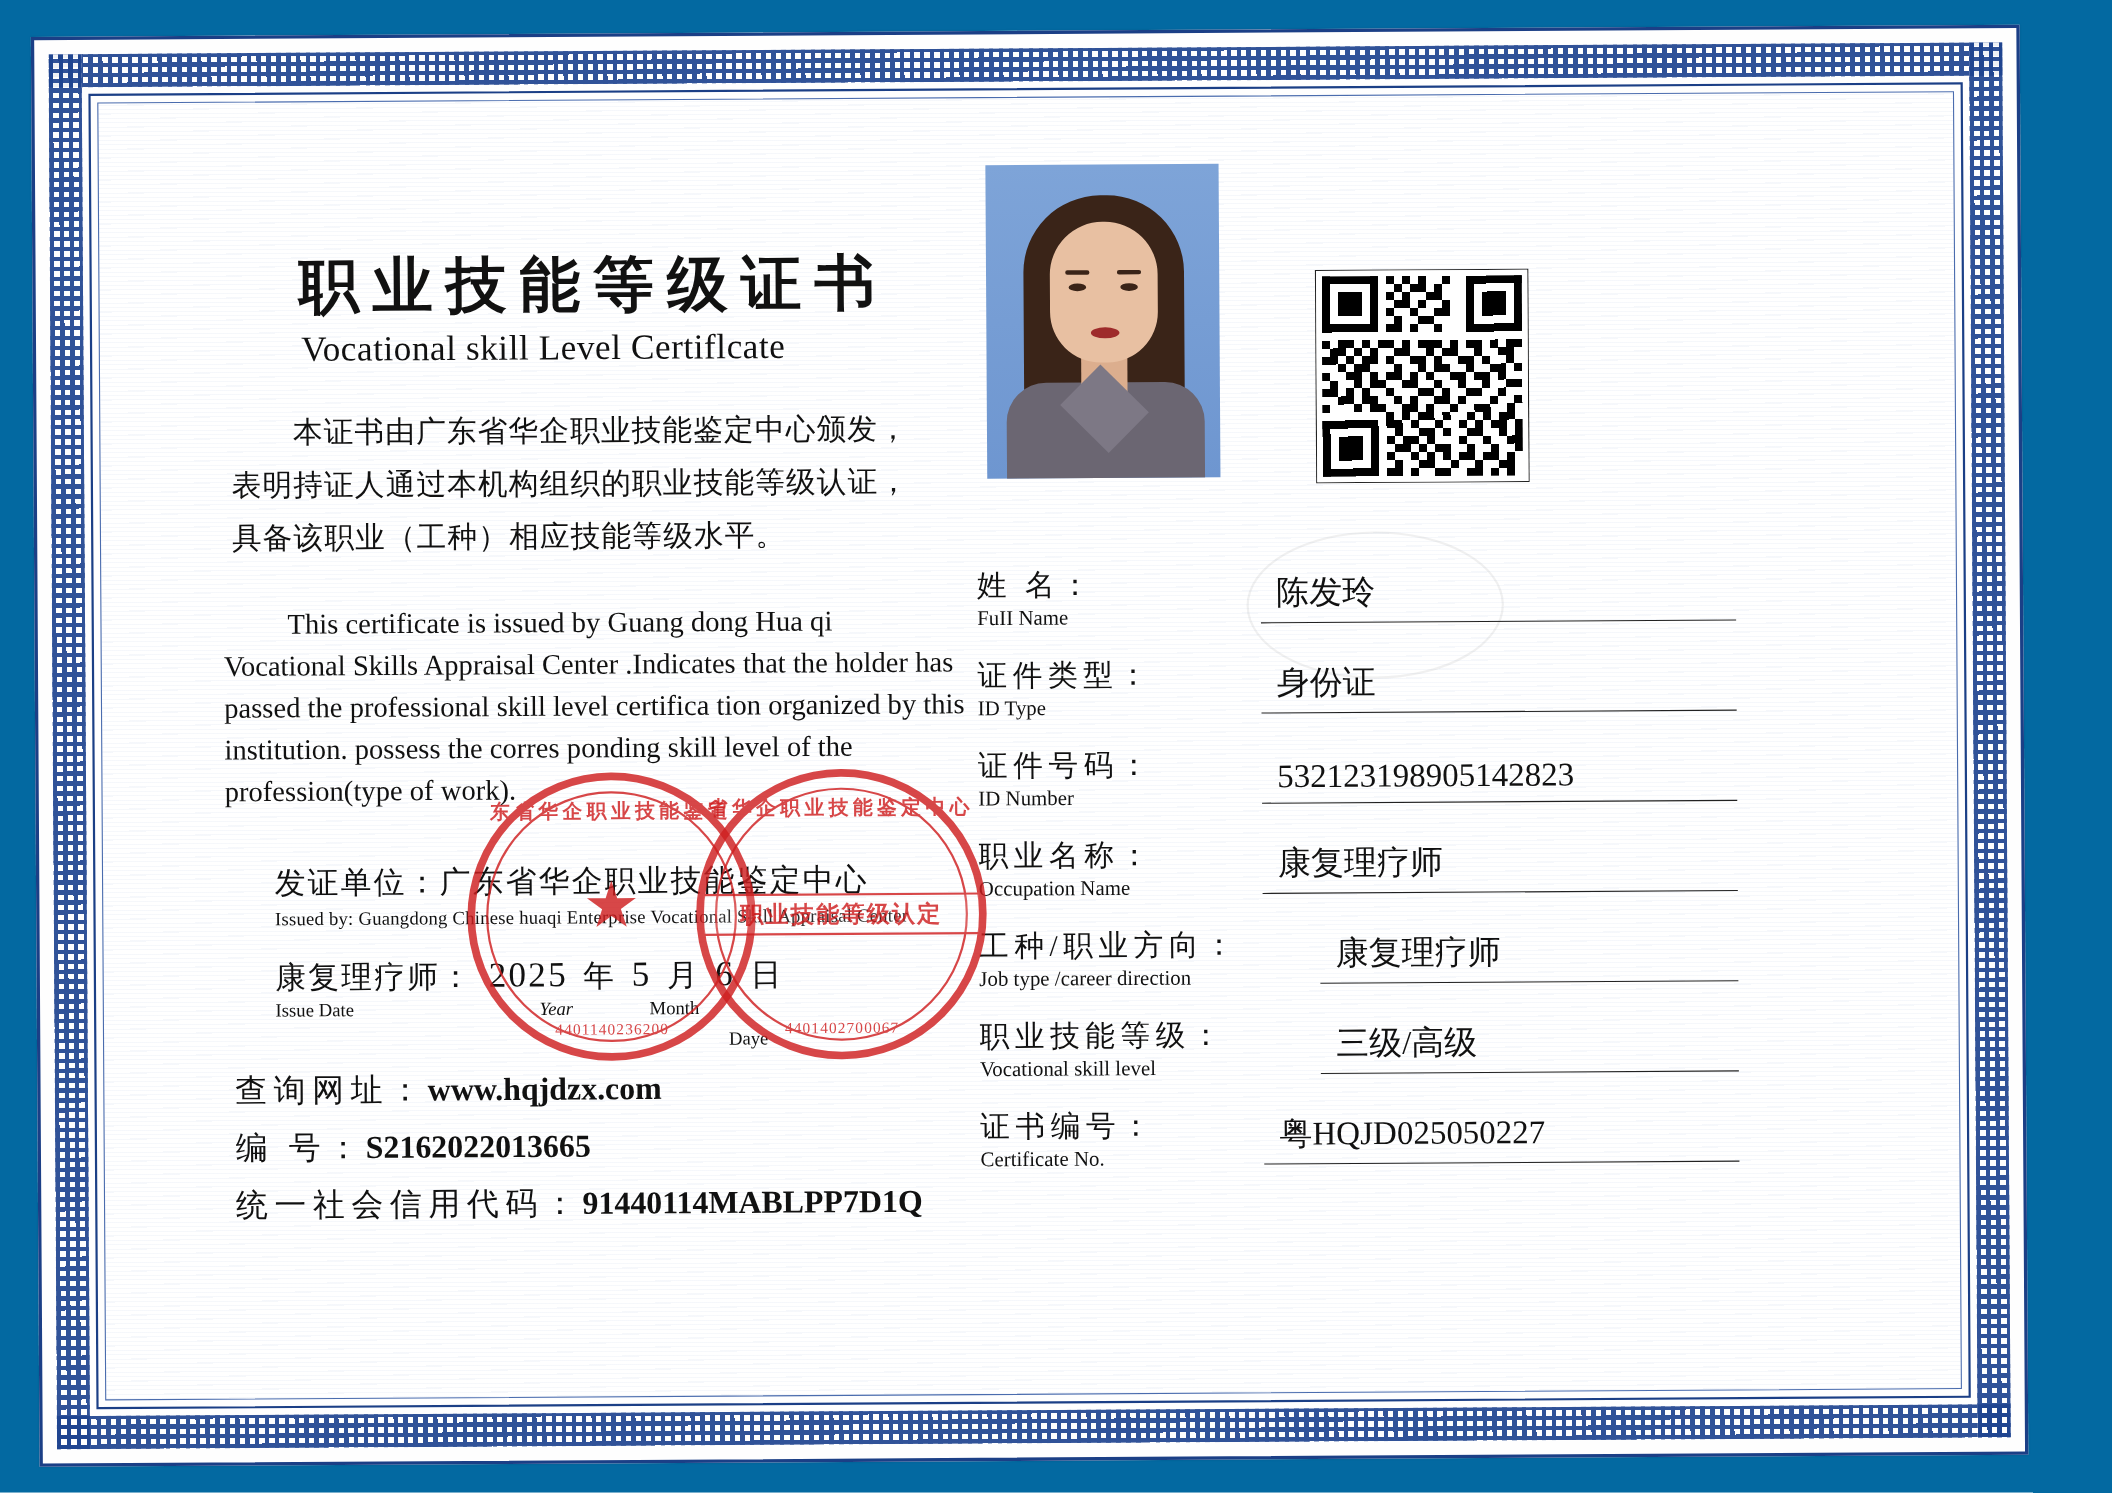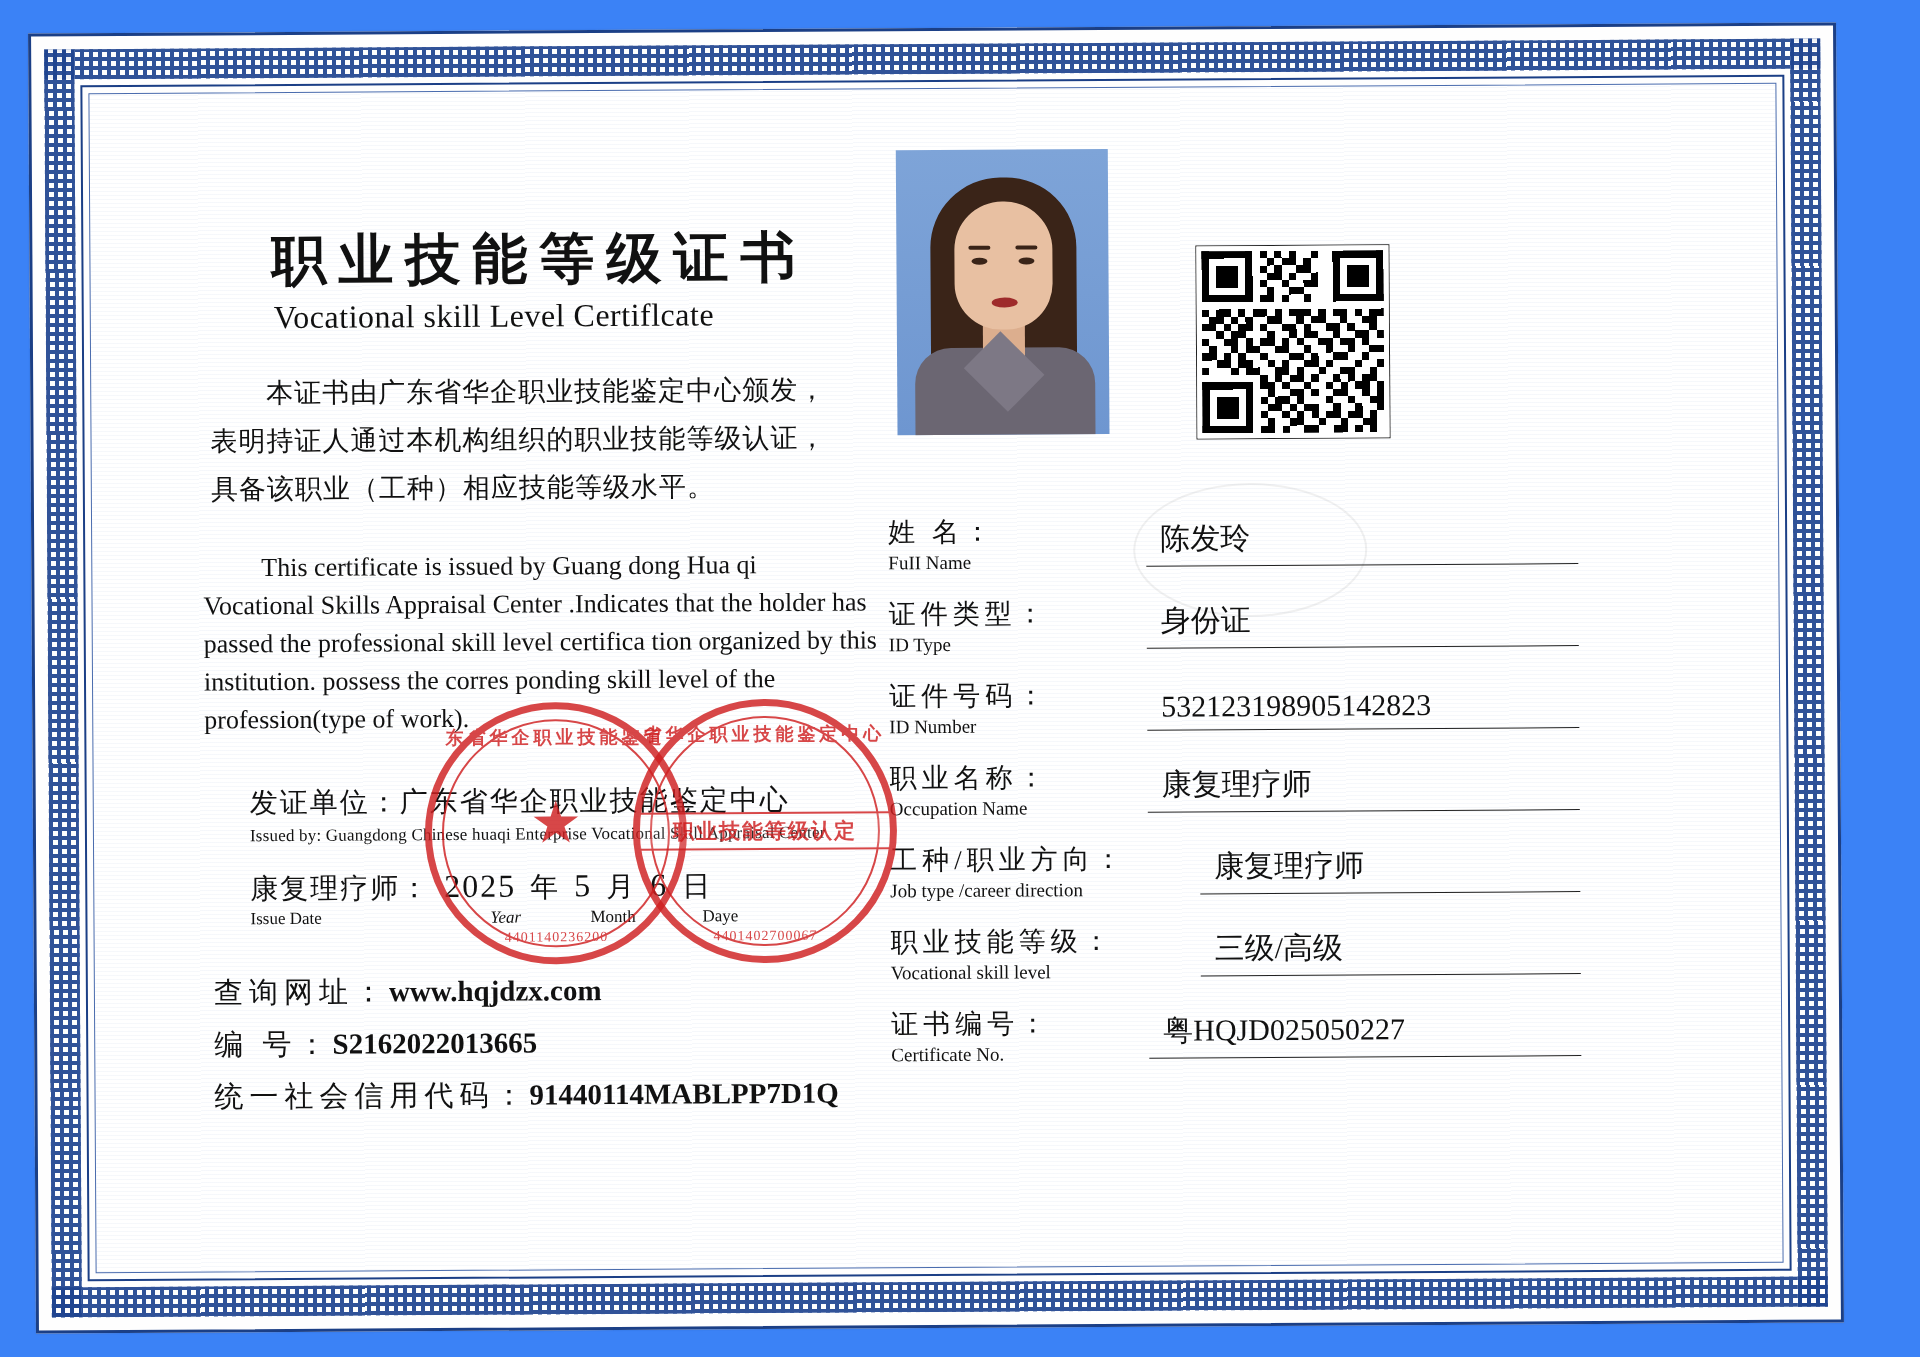--- a/index.html
+++ b/index.html
@@ -5,21 +5,21 @@
   html,body{margin:0;padding:0;}
   body{
     width:1920px;height:1357px;
     background:#ffffff;
     font-family:"Liberation Serif", serif;
     overflow:hidden;
   }
   .page{
     position:relative;
     width:1920px;height:1357px;
-    background:#3b82f6;
+    background:#0369a1;
   }
   
   .cert{
     position:absolute;
     left:32px; top:28px;
     width:1808px; height:1300px;
     background:#fefefe;
     transform:rotate(-0.35deg);
     box-shadow:0 0 2px rgba(0,0,0,.15);
   }
@@ -236,21 +236,21 @@
       </div>
 
       <div class="issue-date">
         <span>康复理疗师：</span><span class="val">2025</span><span>年</span><span class="val">5</span><span>月</span><span class="val">6</span><span>日</span>
       </div>
 
       <div class="date-sub-row">
         <span style="left:0;">Issue Date</span>
         <span style="left:240px;font-style:italic;">Year</span>
         <span style="left:340px;">Month</span>
-        <span style="left:452px;">Daye</span>
+        <span style="left:412px;margin-top:28px;">Daye</span>
       </div>
 
       <div class="bottom-block">
         <div>
           <span class="lbl">查询网址：</span><span class="v">www.hqjdzx.com</span>
         </div>
         <div>
           <span class="lbl">编    号：</span><span class="v">S2162022013665</span>
         </div>
         <div>

